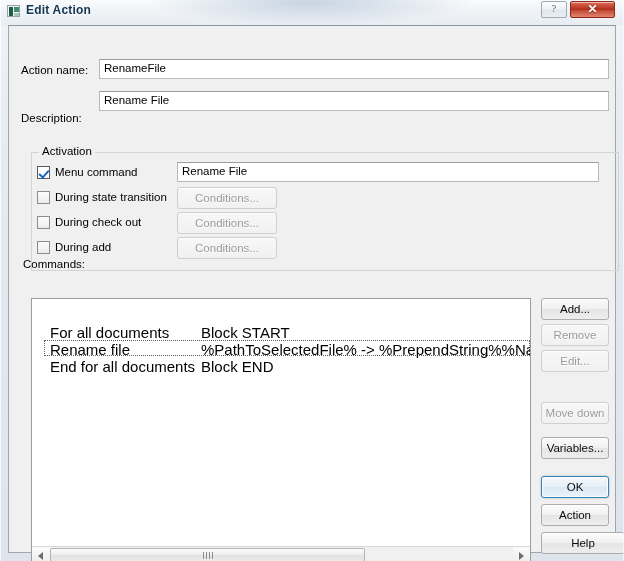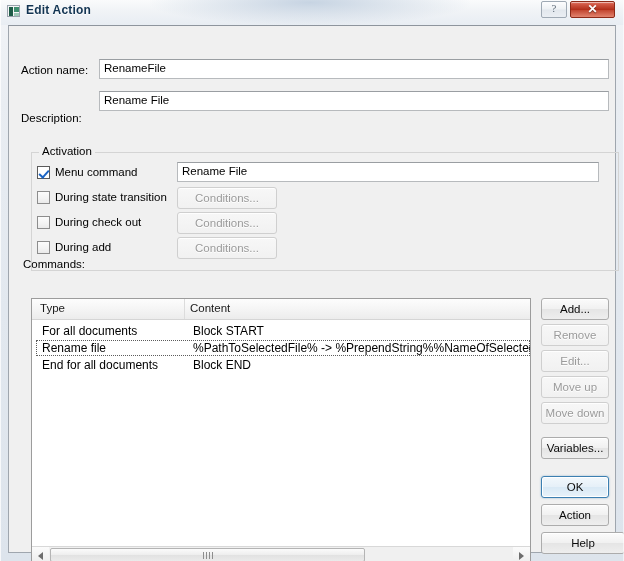--- a/index.html
+++ b/index.html
@@ -206,22 +206,22 @@
   .lv-th {
     position: absolute; top: 3px;
     font-size: 11.5px; color: #1a1a1a;
     cursor: default;
   }
   #lv-col-div {
     position: absolute; left: 152px; top: 0; width: 1px; height: 20px;
     background: #dcdcdc;
   }
   .lv-row {
-    position: absolute; left: 4px; right: 0; height: 16px;
-    font-size: 12px; color: #000;
+    position: absolute; left: 12px; right: 0; height: 16px;
+    font-size: 15px; color: #000;
     cursor: default;
   }
   .lv-row .c1 { position:absolute; left: 6px; top: 1px; white-space:nowrap; }
   .lv-row .c2 { position:absolute; left: 157px; top: 1px; white-space:nowrap; }
   .lv-row.selected {
     outline: 1px dotted #5c5c5c;
     outline-offset: -1px;
     background: #ffffff;
   }
 
@@ -317,25 +317,20 @@
     <div class="lbl" style="left:46px; top:190px;">During check out</div>
     <div class="btn disabled" style="left:168px; top:186px; width:100px; height:22px;">Conditions...</div>
 
     <div class="cb" style="left:28px; top:215px;"></div>
     <div class="lbl" style="left:46px; top:215px;">During add</div>
     <div class="btn disabled" style="left:168px; top:211px; width:100px; height:22px;">Conditions...</div>
 
     <div class="lbl" style="left:14px; top:232px;">Commands:</div>
 
     <div id="listbox">
-      <div id="lv-header">
-        <div class="lv-th" style="left:8px;">Type</div>
-        <div id="lv-col-div"></div>
-        <div class="lv-th" style="left:158px;">Content</div>
-      </div>
 
       <div class="lv-row" style="top:24px;">
         <span class="c1">For all documents</span>
         <span class="c2">Block START</span>
       </div>
 
       <div class="lv-row selected" style="top:41px;">
         <span class="c1">Rename file</span>
         <span class="c2">%PathToSelectedFile% -&gt; %PrependString%%NameOfSelectedFile%</span>
       </div>
@@ -355,21 +350,20 @@
               <i></i>
           </span>
         </div>
         <div id="sb-right" class="sb-arrow"></div>
       </div>
     </div>
 
     <div class="btn disabled" style="left:532px; top:298px; width:68px; height:22px;">Remove</div>
     <div class="btn" style="left:532px; top:272px; width:68px; height:22px;">Add...</div>
     <div class="btn disabled" style="left:532px; top:324px; width:68px; height:22px;">Edit...</div>
-    <div class="btn disabled" style="left:532px; top:350px; width:68px; height:22px;">Move up</div>
     <div class="btn disabled" style="left:532px; top:376px; width:68px; height:22px;">Move down</div>
     <div class="btn" style="left:532px; top:411px; width:68px; height:22px;">Variables...</div>
 
     <div class="btn default" style="left:532px; top:450px; width:68px; height:22px;">OK</div>
     <div class="btn" style="left:532px; top:478px; width:68px; height:22px;">Action</div>
     <div class="btn" style="left:532px; top:506px; width:84px; height:22px;">Help</div>
 
   </div>
 </div>
 

